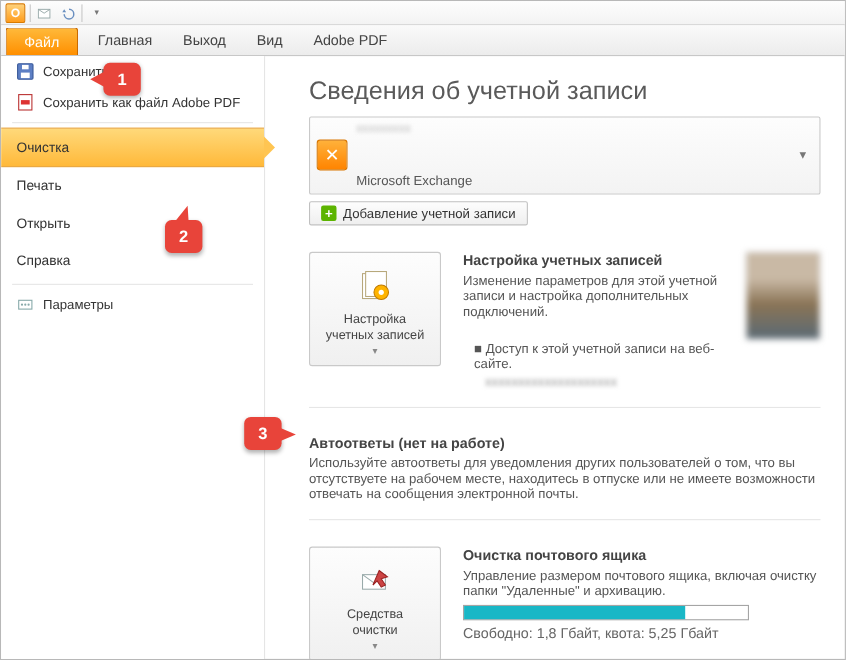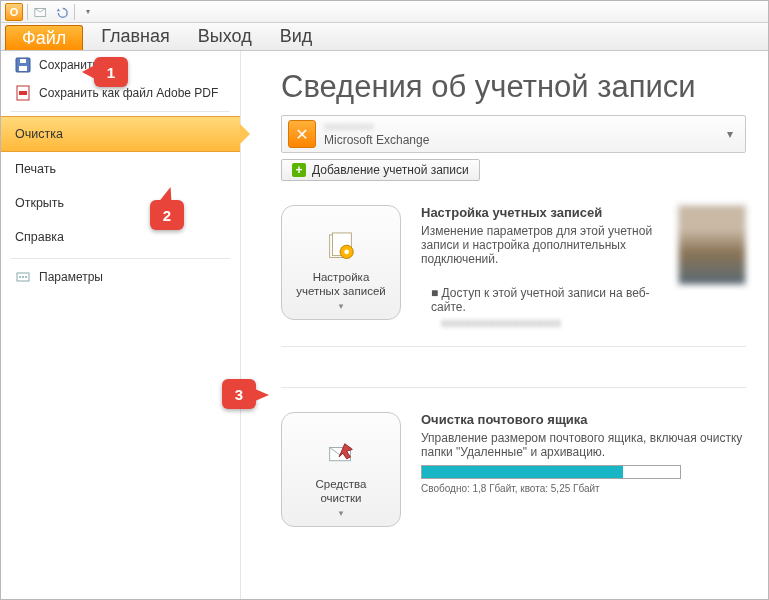--- a/index.html
+++ b/index.html
@@ -4,61 +4,61 @@
 <style>
 * { box-sizing: border-box; margin: 0; padding: 0; }
 body { font-family: "Segoe UI", Tahoma, sans-serif; font-size: 12px; color: #333; background: #fff; width: 769px; height: 600px; overflow: hidden; border: 1px solid #b8b8b8; }
 
 .titlebar { height: 22px; background: linear-gradient(#fdfdfd,#f3f3f3); border-bottom: 1px solid #d0d0d0; display: flex; align-items: center; padding: 0 4px; gap: 2px; }
 .titlebar .qicon { width: 18px; height: 18px; display: flex; align-items: center; justify-content: center; border: 1px solid transparent; border-radius: 2px; }
 .qicon.o { background: linear-gradient(#ffd27a,#ff9c1a); border: 1px solid #d97a00; color:#fff; font-weight:bold; font-size:11px; }
 .qsep { width:1px; height:16px; background:#c7c7c7; margin:0 2px; }
 
 .ribbon-tabs { height: 28px; background: linear-gradient(#fafafa,#ececec); border-bottom: 1px solid #c7c7c7; display: flex; align-items: stretch; padding-left: 2px; }
-.rtab { padding: 0 14px; display: flex; align-items: center; font-size: 18px; color: #444; cursor: default; }
+.rtab { padding: 0 14px; display: flex; align-items: center; font-size: 13px; color: #444; cursor: default; }
 .rtab.file { background: linear-gradient(#ffb93a,#ff8f00); color: #fff; border-top-left-radius: 3px; border-top-right-radius: 3px; border: 1px solid #c96a00; border-bottom: none; margin: 2px 4px 0 2px; padding: 0 16px; font-weight: normal; }
 
 .body-area { display: flex; height: calc(600px - 22px - 28px); }
 .sidebar { width: 240px; background: #fff; border-right: 1px solid #e5e5e5; position: relative; }
 .sitem { display: flex; align-items: center; gap: 8px; padding: 6px 14px; font-size: 12px; color: #333; cursor: default; }
 .sitem.disabled { color: #aaa; }
 .sitem .sicon { width: 16px; height: 16px; display:inline-flex; align-items:center; justify-content:center; }
 .ssep { height: 1px; background: #e6e6e6; margin: 4px 10px; }
 .sitem.active { background: linear-gradient(#ffd97a,#ffb93a); border-top:1px solid #e8a030; border-bottom:1px solid #e8a030; position:relative; }
 .sitem.active::after { content:""; position:absolute; right:-10px; top:50%; margin-top:-10px; width:0; height:0; border-top:10px solid transparent; border-bottom:10px solid transparent; border-left:10px solid #ffc552; }
 .bigitem { padding: 10px 14px; font-size: 12.5px; }
 
 .main { flex: 1; padding: 18px 22px 10px 40px; overflow: auto; position: relative; }
-h1.page-title { font-size: 31px; font-weight: normal; color: #5a5a5a; margin-bottom: 10px; }
+h1.page-title { font-size: 23px; font-weight: normal; color: #5a5a5a; margin-bottom: 10px; }
 
 .acct-box { border: 1px solid #c9c9c9; border-radius: 2px; padding: 4px 6px; display: flex; align-items: center; gap: 8px; background: linear-gradient(#fdfdfd,#f3f3f3); position:relative; }
 .acct-icon { width:28px; height:28px; background: linear-gradient(#ffb13a,#ff8400); border:1px solid #d97700; border-radius:3px; display:flex; align-items:center; justify-content:center; color:#fff; font-size:16px; }
 .acct-text { line-height: 1.2; flex:1; }
 .acct-text .l1 { color: #bbb; font-size: 11px; filter: blur(2px); }
-.acct-text .l2 { color: #555; font-size: 12px; }
+.acct-text .l2 { color: #555; font-size: 12px; margin-top: 33px; }
 .acct-drop { width:18px; text-align:center; color:#777; }
 
 .add-acct { margin-top: 6px; display:inline-flex; align-items:center; gap:6px; padding: 3px 10px; border:1px solid #c0c0c0; border-radius:2px; background: linear-gradient(#fdfdfd,#efefef); font-size:12px; }
 .add-acct .plus { width:14px; height:14px; background:#5cb400; color:#fff; border-radius:2px; display:flex; align-items:center; justify-content:center; font-weight:bold; font-size:12px; line-height:1; }
 
 .info-row { display:flex; gap:20px; padding: 24px 0 16px 0; border-bottom:1px solid #e6e6e6; align-items:flex-start; }
-.big-btn { width: 120px; border:1px solid #c9c9c9; border-radius:13px; background: linear-gradient(#fdfdfd,#f0f0f0); padding: 26px 6px 8px 6px; text-align:center; font-size:11.5px; color:#444; display:flex; flex-direction:column; align-items:center; gap:4px; }
+.big-btn { width: 120px; border:1px solid #c9c9c9; border-radius:3px; background: linear-gradient(#fdfdfd,#f0f0f0); padding: 16px 6px 8px 6px; text-align:center; font-size:11.5px; color:#444; display:flex; flex-direction:column; align-items:center; gap:4px; }
 .big-btn .bicon { width:34px; height:34px; display:flex; align-items:center; justify-content:center; }
 .big-btn .blbl { line-height:1.25; }
 .big-btn .bdrop { font-size:9px; color:#888; margin-top:-2px; }
 
 .info-text { flex:1; font-size:12px; color:#555; }
 .info-text .hdr { font-size:13px; color:#444; font-weight:600; margin-bottom:4px; }
 .info-text .sub { margin-top:20px; }
 .info-text .link { color:#999; filter: blur(2px); margin-top:2px; }
 .avatar { width:68px; height:80px; background: linear-gradient(#c9b9a5 30%, #8a7456 60%, #5a6a75); filter: blur(3px); border:1px solid #ccc; flex-shrink:0; }
 
 .storage-bar { height:14px; width: 260px; border:1px solid #a5a5a5; margin-top:6px; background:#fff; position:relative; }
 .storage-fill { height:100%; width:78%; background:#19b7c6; }
-.storage-txt { font-size:10px; margin-top:4px; color:#666; }
+.storage-txt { font-size:13px; margin-top:4px; color:#666; }
 
 
 .callout { position:absolute; background:#e8443a; color:#fff; border-radius:6px; font-size:15px; font-weight:600; display:flex; align-items:center; justify-content:center; box-shadow: 0 2px 4px rgba(0,0,0,.3); z-index:50; }
 .callout::after { content:""; position:absolute; width:0; height:0; }
 .c1 { width:34px; height:30px; left:94px; top:57px; }
 .c1::after { left:-12px; top:8px; border-top:7px solid transparent; border-bottom:7px solid transparent; border-right:13px solid #e8443a; }
 .c2 { width:34px; height:30px; left:150px; top:200px; }
 .c2::after { left:12px; top:-13px; border-left:6px solid transparent; border-right:6px solid transparent; border-bottom:14px solid #e8443a; transform: skewX(-20deg); }
 .c3 { width:34px; height:30px; left:222px; top:379px; }
 .c3::after { right:-13px; top:10px; border-top:6px solid transparent; border-bottom:6px solid transparent; border-left:14px solid #e8443a; }
@@ -83,20 +83,21 @@
   </div>
   <div class="qsep"></div>
   <div class="qicon" style="font-size:8px;color:#777;">▾</div>
 </div>
 
 <div class="ribbon-tabs">
   <div class="rtab file">Файл</div>
   <div class="rtab">Главная</div>
   <div class="rtab">Выход</div>
   <div class="rtab">Вид</div>
+  <div class="rtab">Adobe PDF</div>
 </div>
 
 <div class="callout c1">1</div>
 <div class="callout c2">2</div>
 <div class="callout c3">3</div>
 
 <div class="body-area">
 
   <div class="sidebar">
     <div class="sitem">
@@ -182,20 +183,22 @@
         <div>Изменение параметров для этой учетной записи и настройка дополнительных подключений.</div>
         <div class="sub" style="padding-left:10px;">■&nbsp;<span>Доступ к этой учетной записи на веб-сайте.</span></div>
         <div class="link" style="padding-left:20px;">xxxxxxxxxxxxxxxxxxxx</div>
       </div>
       <div class="avatar"></div>
     </div>
 
     
     <div class="info-row">
       <div class="info-text">
+        <div class="hdr">Автоответы (нет на работе)</div>
+        <div>Используйте автоответы для уведомления других пользователей о том, что вы отсутствуете на рабочем месте, находитесь в отпуске или не имеете возможности отвечать на сообщения электронной почты.</div>
       </div>
     </div>
 
     
     <div class="info-row" style="border-bottom:none;">
       <div class="big-btn">
         <div class="bicon">
           <svg width="36" height="34" viewBox="0 0 36 34">
               <rect x="6" y="8" width="22" height="14" fill="#fff" stroke="#9aa"></rect>
               <path d="M6 8l11 8 11-8" fill="none" stroke="#9aa"></path>

